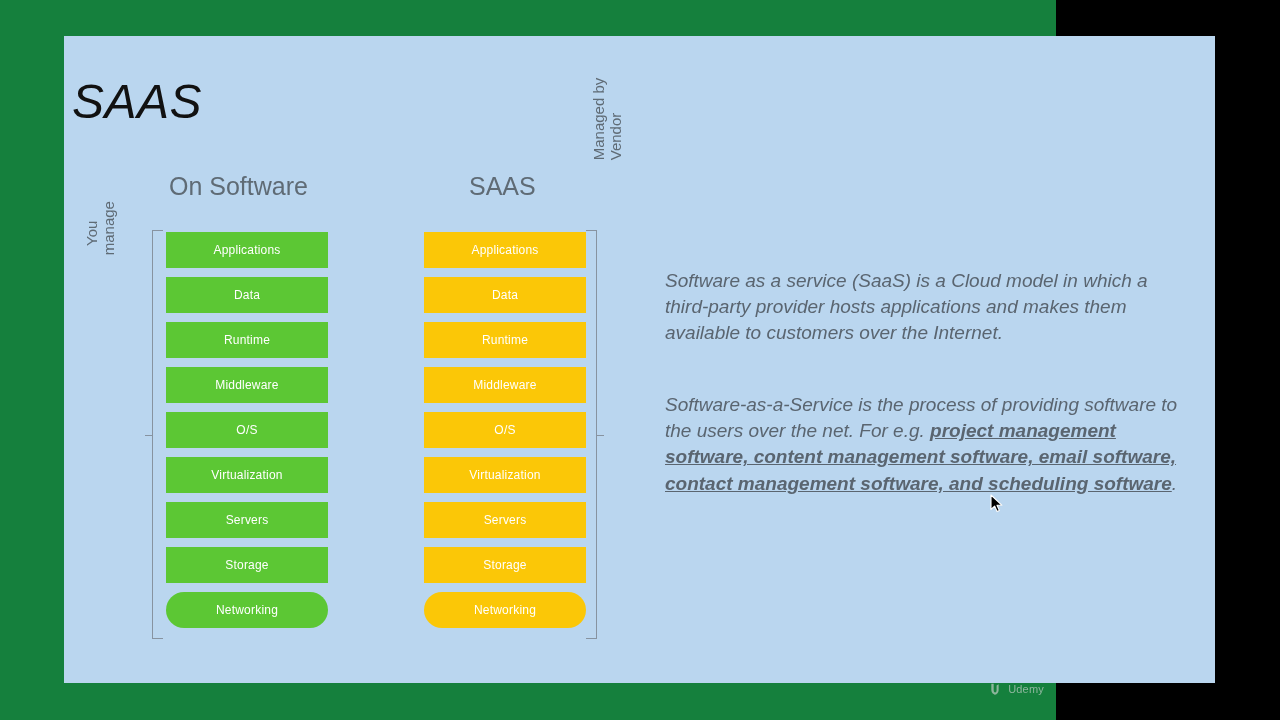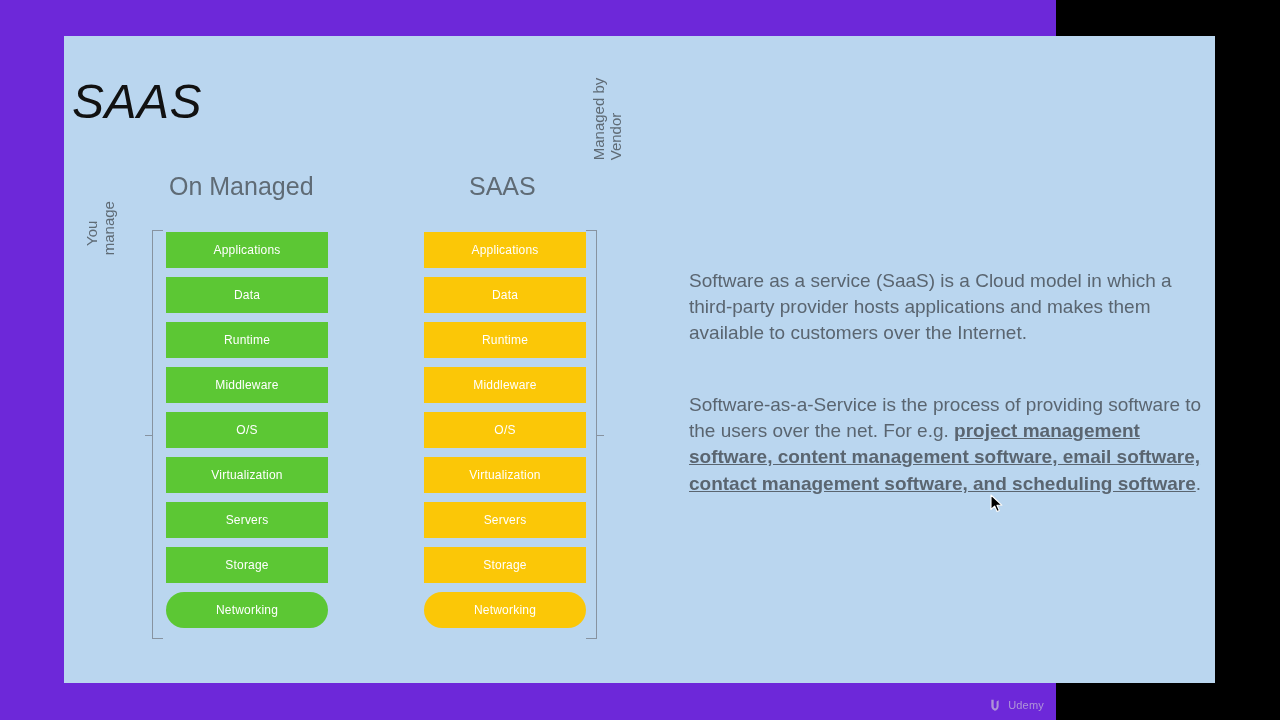--- a/index.html
+++ b/index.html
@@ -13,21 +13,21 @@
     overflow: hidden;
     font-family: "Liberation Sans", sans-serif;
     position: relative;
   }
 
   #screen {
     position: absolute;
     left: 0; top: 0;
     width: 1056px;
     height: 720px;
-    background: #6d28d9;
+    background: #15803d;
   }
 
   
   #slide {
     position: absolute;
     left: 64px;
     top: 36px;
     width: 1151px;
     height: 647px;
     background: #bad6ef;
@@ -144,36 +144,36 @@
     width: 44px;
   }
   .vlabel .vline { display: block; }
 
   
   .para {
     position: absolute;
     left: 601px;
     width: 522px;
     font-size: 19px;
+    font-style: italic;
     color: #5a6570;
     line-height: 1.38;
-    margin-left: 24px;
   }
   #para-1 { top: 232px; }
   #para-2 { top: 356px; }
   .para .emph {
     font-weight: bold;
     text-decoration: underline;
   }
 
   
   #watermark {
     position: absolute;
     right: 12px;
-    bottom: 8px;
+    bottom: 24px;
     display: flex;
     align-items: center;
     gap: 5px;
     opacity: 0.62;
   }
   #watermark .mark {
     display: block;
     width: 14px;
     height: 14px;
   }
@@ -195,21 +195,21 @@
 </style>
 </head>
 <body>
 
 <div id="screen">
 
   <div id="slide">
 
     <div id="slide-title">SAAS</div>
 
-    <div class="col-heading" id="heading-onprem">On Managed</div>
+    <div class="col-heading" id="heading-onprem">On Software</div>
 
     <div class="col-heading" id="heading-saas">SAAS</div>
 
     <div class="bracket" id="bracket-onprem">
       <span class="spine"></span>
       <span class="tick"></span>
     </div>
 
     <div class="vlabel" id="vlabel-you-manage">
       <span class="vline">You</span>

